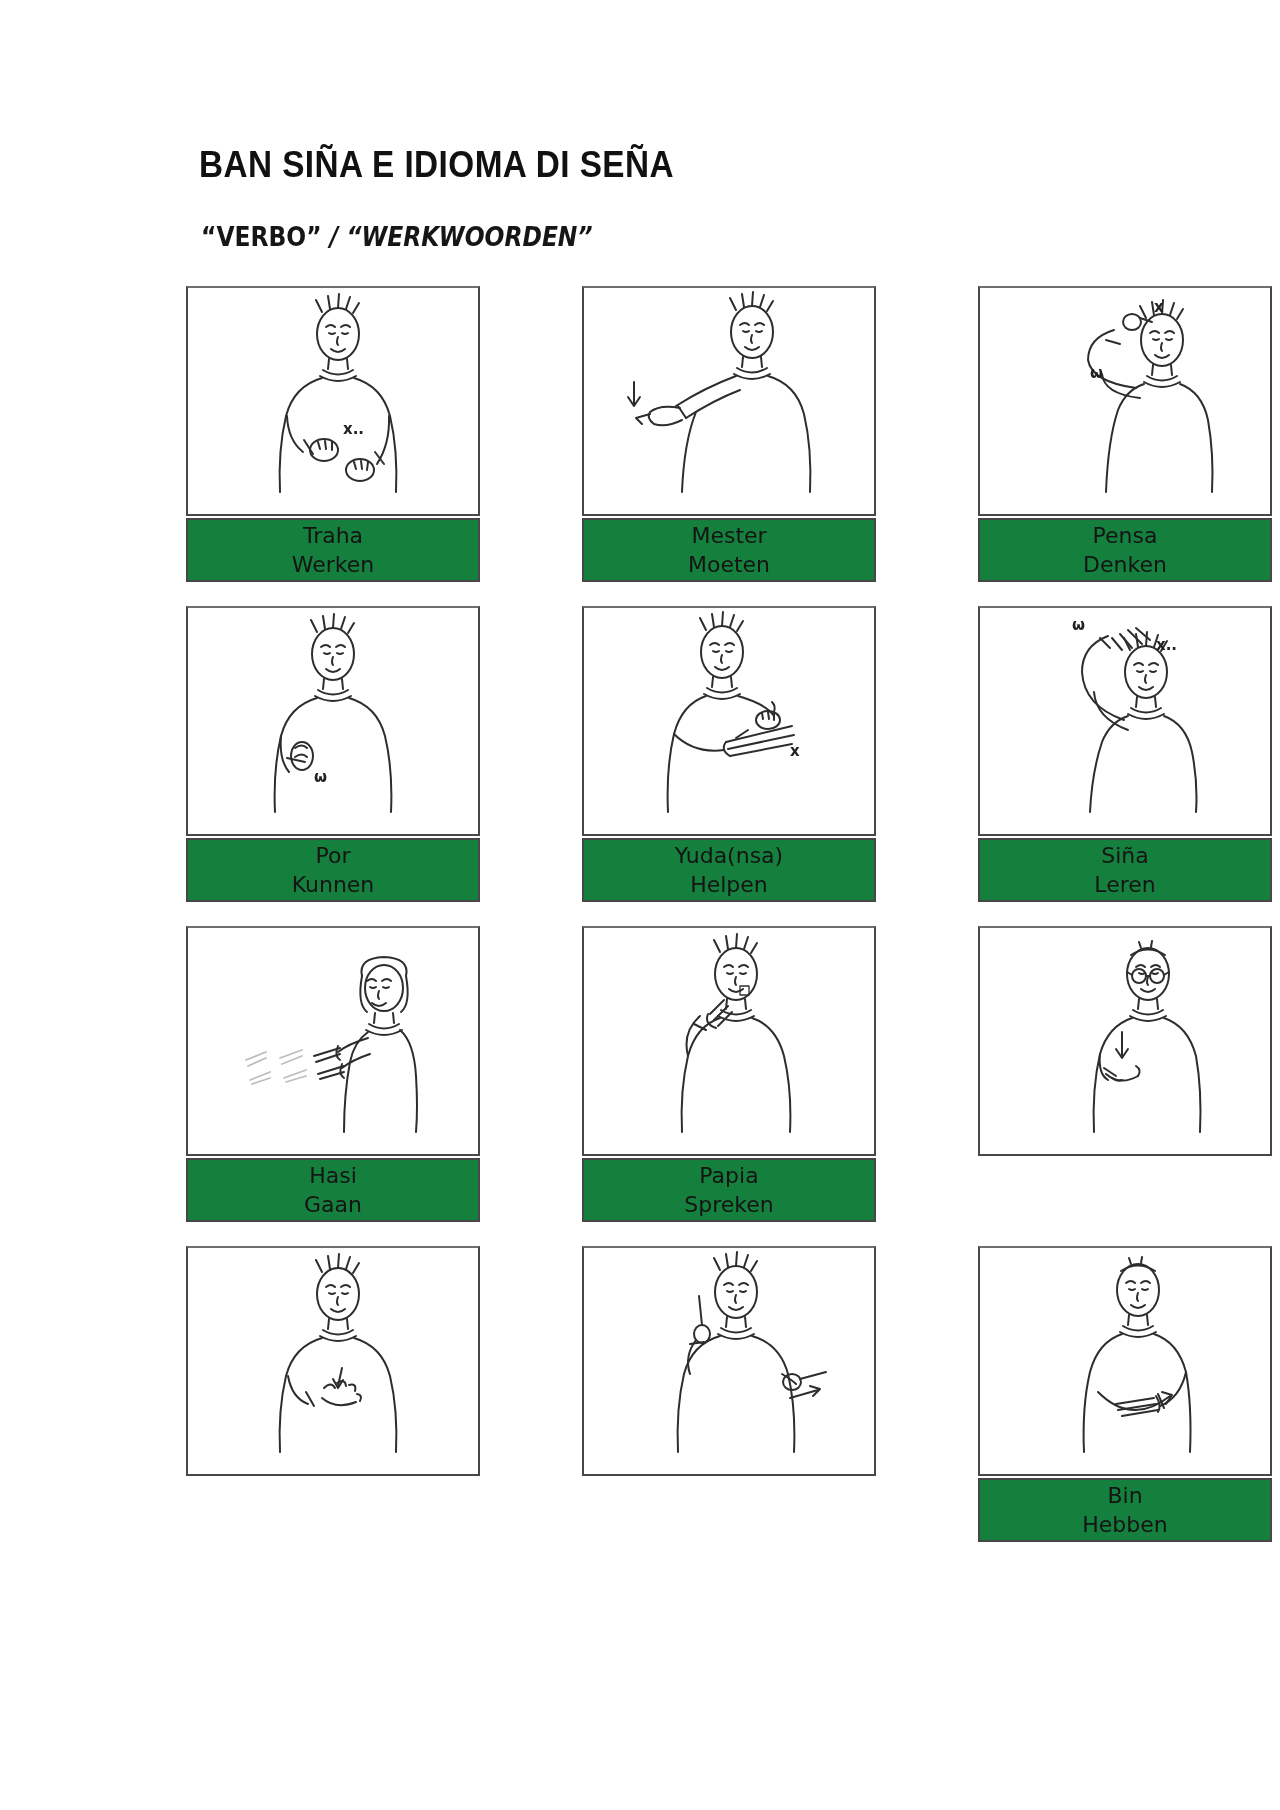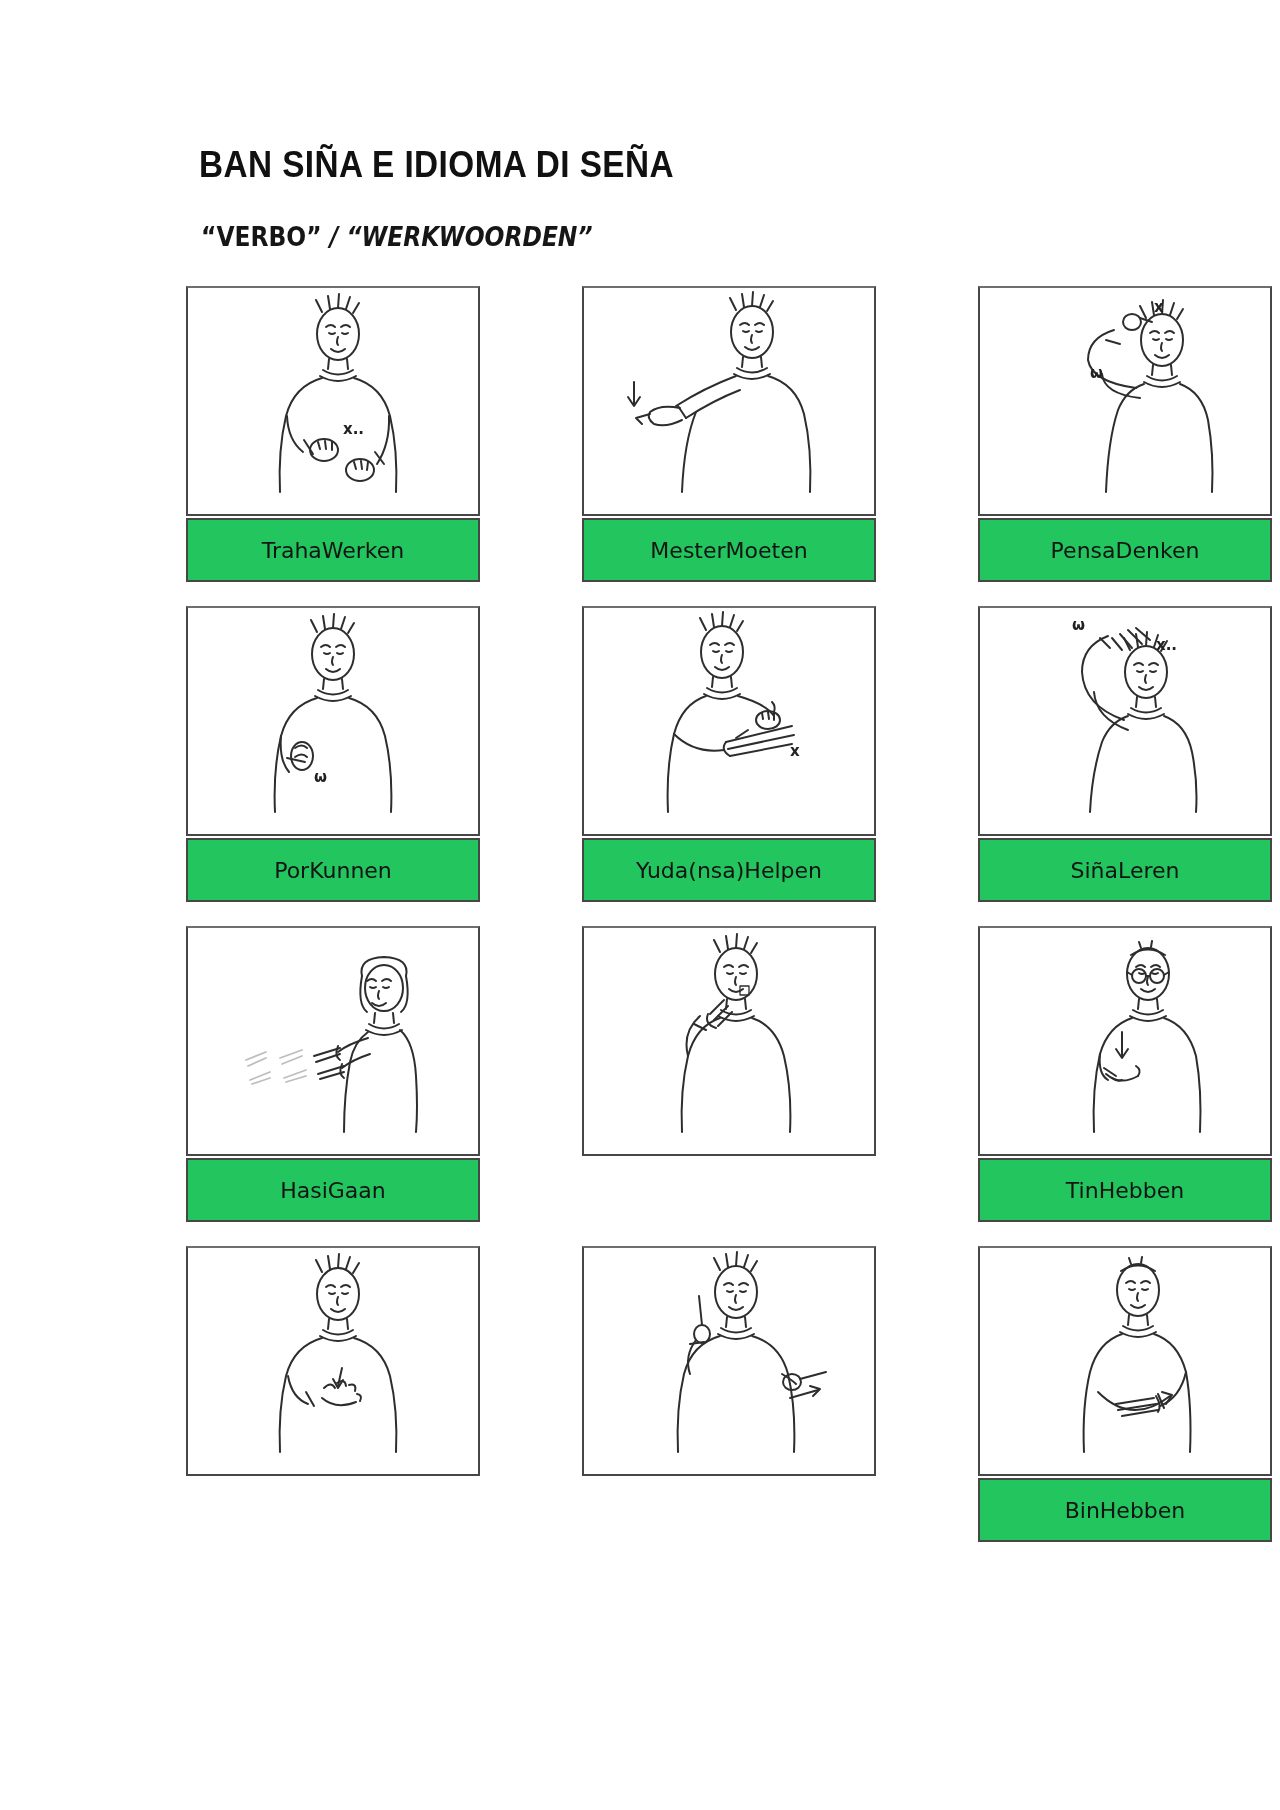--- a/index.html
+++ b/index.html
@@ -10,22 +10,22 @@
          transform:scaleX(.9);transform-origin:left top;letter-spacing:.5px;}
   .subtitle{position:absolute;left:157px;top:222px;font-size:26px;font-weight:bold;color:#161616;
             white-space:nowrap;transform:scaleX(.9);transform-origin:left top;}
   .subtitle .it{font-style:italic;}
   .grid{position:absolute;left:142px;top:286px;display:grid;
         grid-template-columns:294px 294px 294px;column-gap:102px;row-gap:24px;}
   .cell{width:294px;}
   .imgbox{box-sizing:border-box;width:294px;height:230px;border:2px solid #474747;
           background:#fff;border-top-color:#6e6e6e;}
   .labelbox{box-sizing:border-box;width:294px;height:64px;border:2px solid #474747;margin-top:2px;
-            display:flex;align-items:center;justify-content:center;
-            background:#22c55e;}
+            display:flex;flex-direction:column;align-items:center;justify-content:center;
+            background:#15803d;}
   .labelbox .ln{font-size:22px;line-height:29px;color:#141414;}
   svg.fig{display:block;width:290px;height:226px;}
   svg.fig path{fill:none;stroke:#2d2d2d;stroke-width:2;stroke-linecap:round;stroke-linejoin:round;}
   svg.fig path.g{stroke:#bdbdbd;stroke-width:1.8;}
   svg.fig path.thin{stroke-width:1.3;}
   svg.fig text.mark{font-family:"DejaVu Sans", sans-serif;font-size:15px;font-weight:bold;
                     fill:#222;stroke:none;}
 </style>
 </head>
 <body>
@@ -331,20 +331,24 @@
             <path d="M168 90 Q192 98 200 128 Q208 162 206 204"></path>
             <path d="M104 128 Q98 104 116 88"></path>
             <path d="M110 96 L122 102"></path>
             <path d="M126 86 L140 72"></path>
             <path d="M130 92 L144 78"></path>
             <path d="M134 98 L148 84"></path>
             <path d="M124 86 Q120 96 132 100"></path>
             <path d="M156 58 h9 v9 h-9 z" class="thin"></path>
           </svg>
       </div>
+      <div class="labelbox">
+        <div class="ln">Papia</div>
+        <div class="ln">Spreken</div>
+      </div>
     </div>
 
     <div class="cell">
       <div class="imgbox">
         <svg class="fig" viewBox="0 0 290 226">
             <path d="M151 27 Q168 16 185 27"></path>
             <path d="M161 20 L159 14"></path>
             <path d="M171 19 L172 13"></path>
             <path d="M147 46 a21 26 0 1 0 42 0 a21 26 0 1 0 -42 0"></path>
             <path d="M156 39 q5 -4 9 0"></path>
@@ -366,24 +370,20 @@
             <path d="M184 90 Q208 98 216 128 Q222 162 220 204"></path>
             <path d="M120 126 Q118 146 128 152"></path>
             <path d="M124 140 L136 148"></path>
             <path d="M126 146 Q140 158 158 148"></path>
             <path d="M158 148 Q162 142 156 138"></path>
             <path d="M132 150 q5 4 10 2"></path>
             <path d="M142 104 L142 128"></path>
             <path d="M136 121 L142 130 L148 121"></path>
           </svg>
       </div>
-      <div class="labelbox">
-        <div class="ln">Tin</div>
-        <div class="ln">Hebben</div>
-      </div>
     </div>
 
     <div class="cell">
       <div class="imgbox">
         <svg class="fig" viewBox="0 0 290 226">
             <path d="M134 24 L128 12"></path>
             <path d="M142 21 L140 8"></path>
             <path d="M150 20 L151 6"></path>
             <path d="M158 21 L162 9"></path>
             <path d="M165 25 L171 15"></path>

